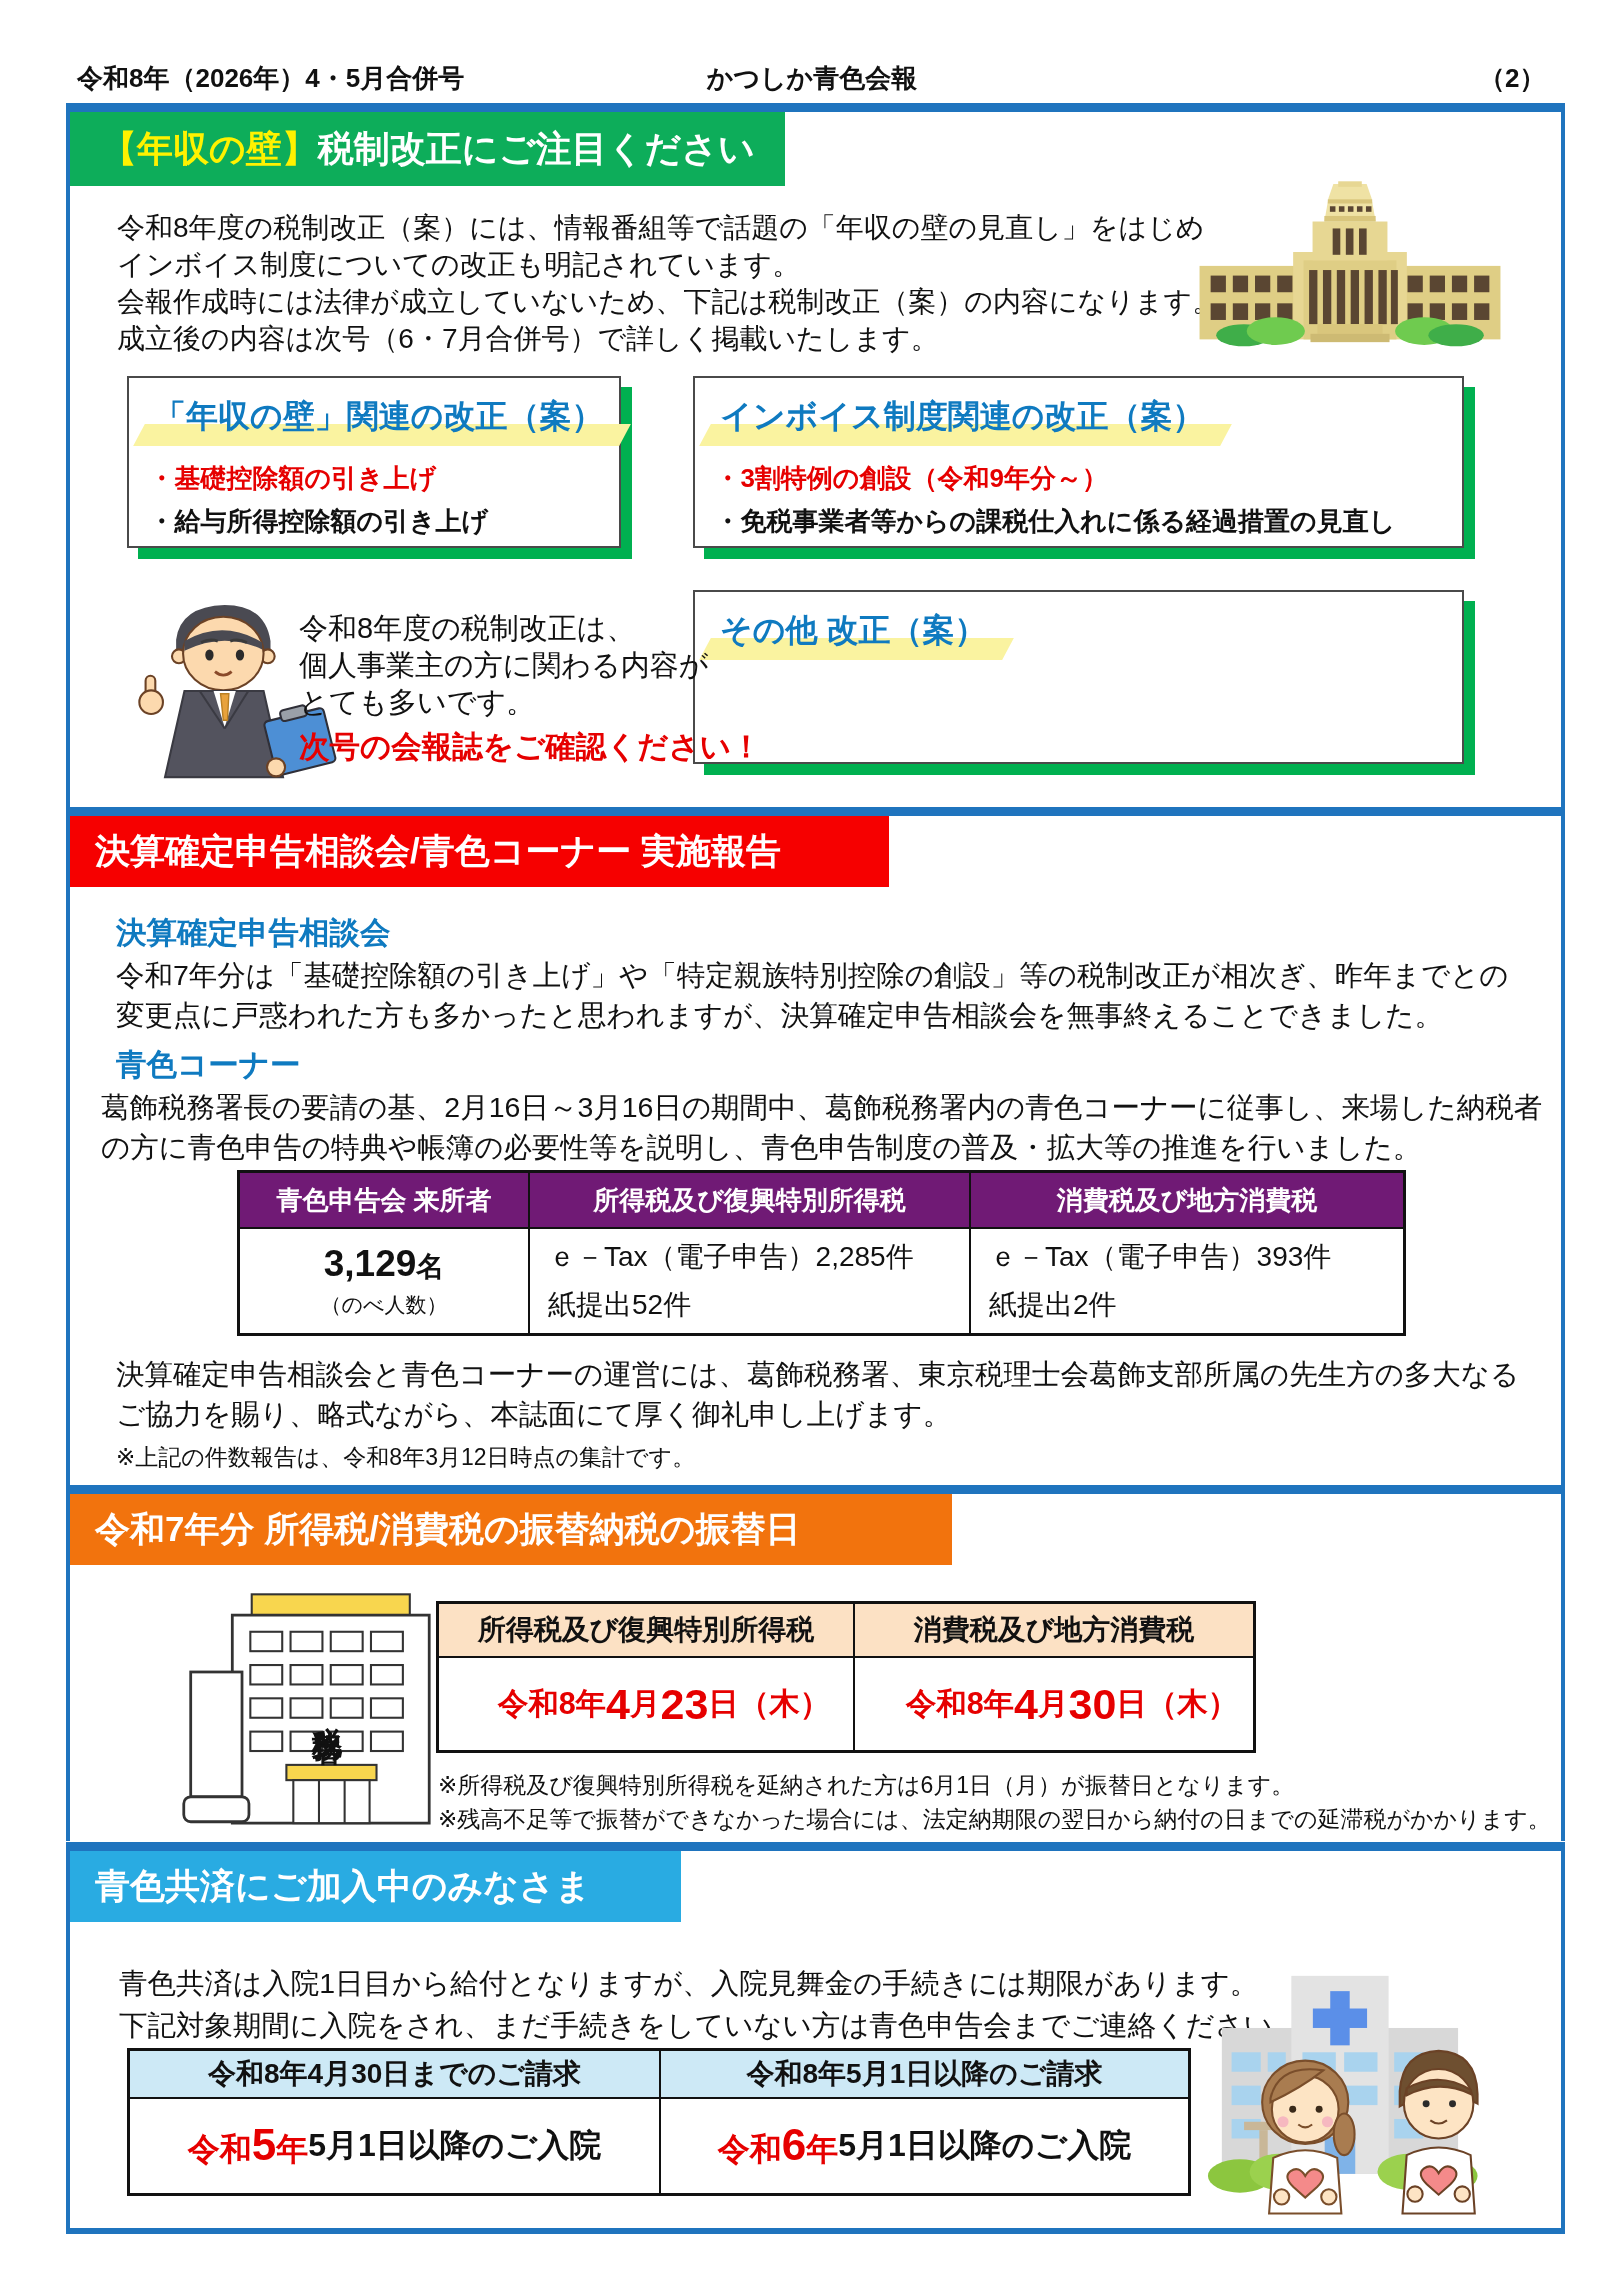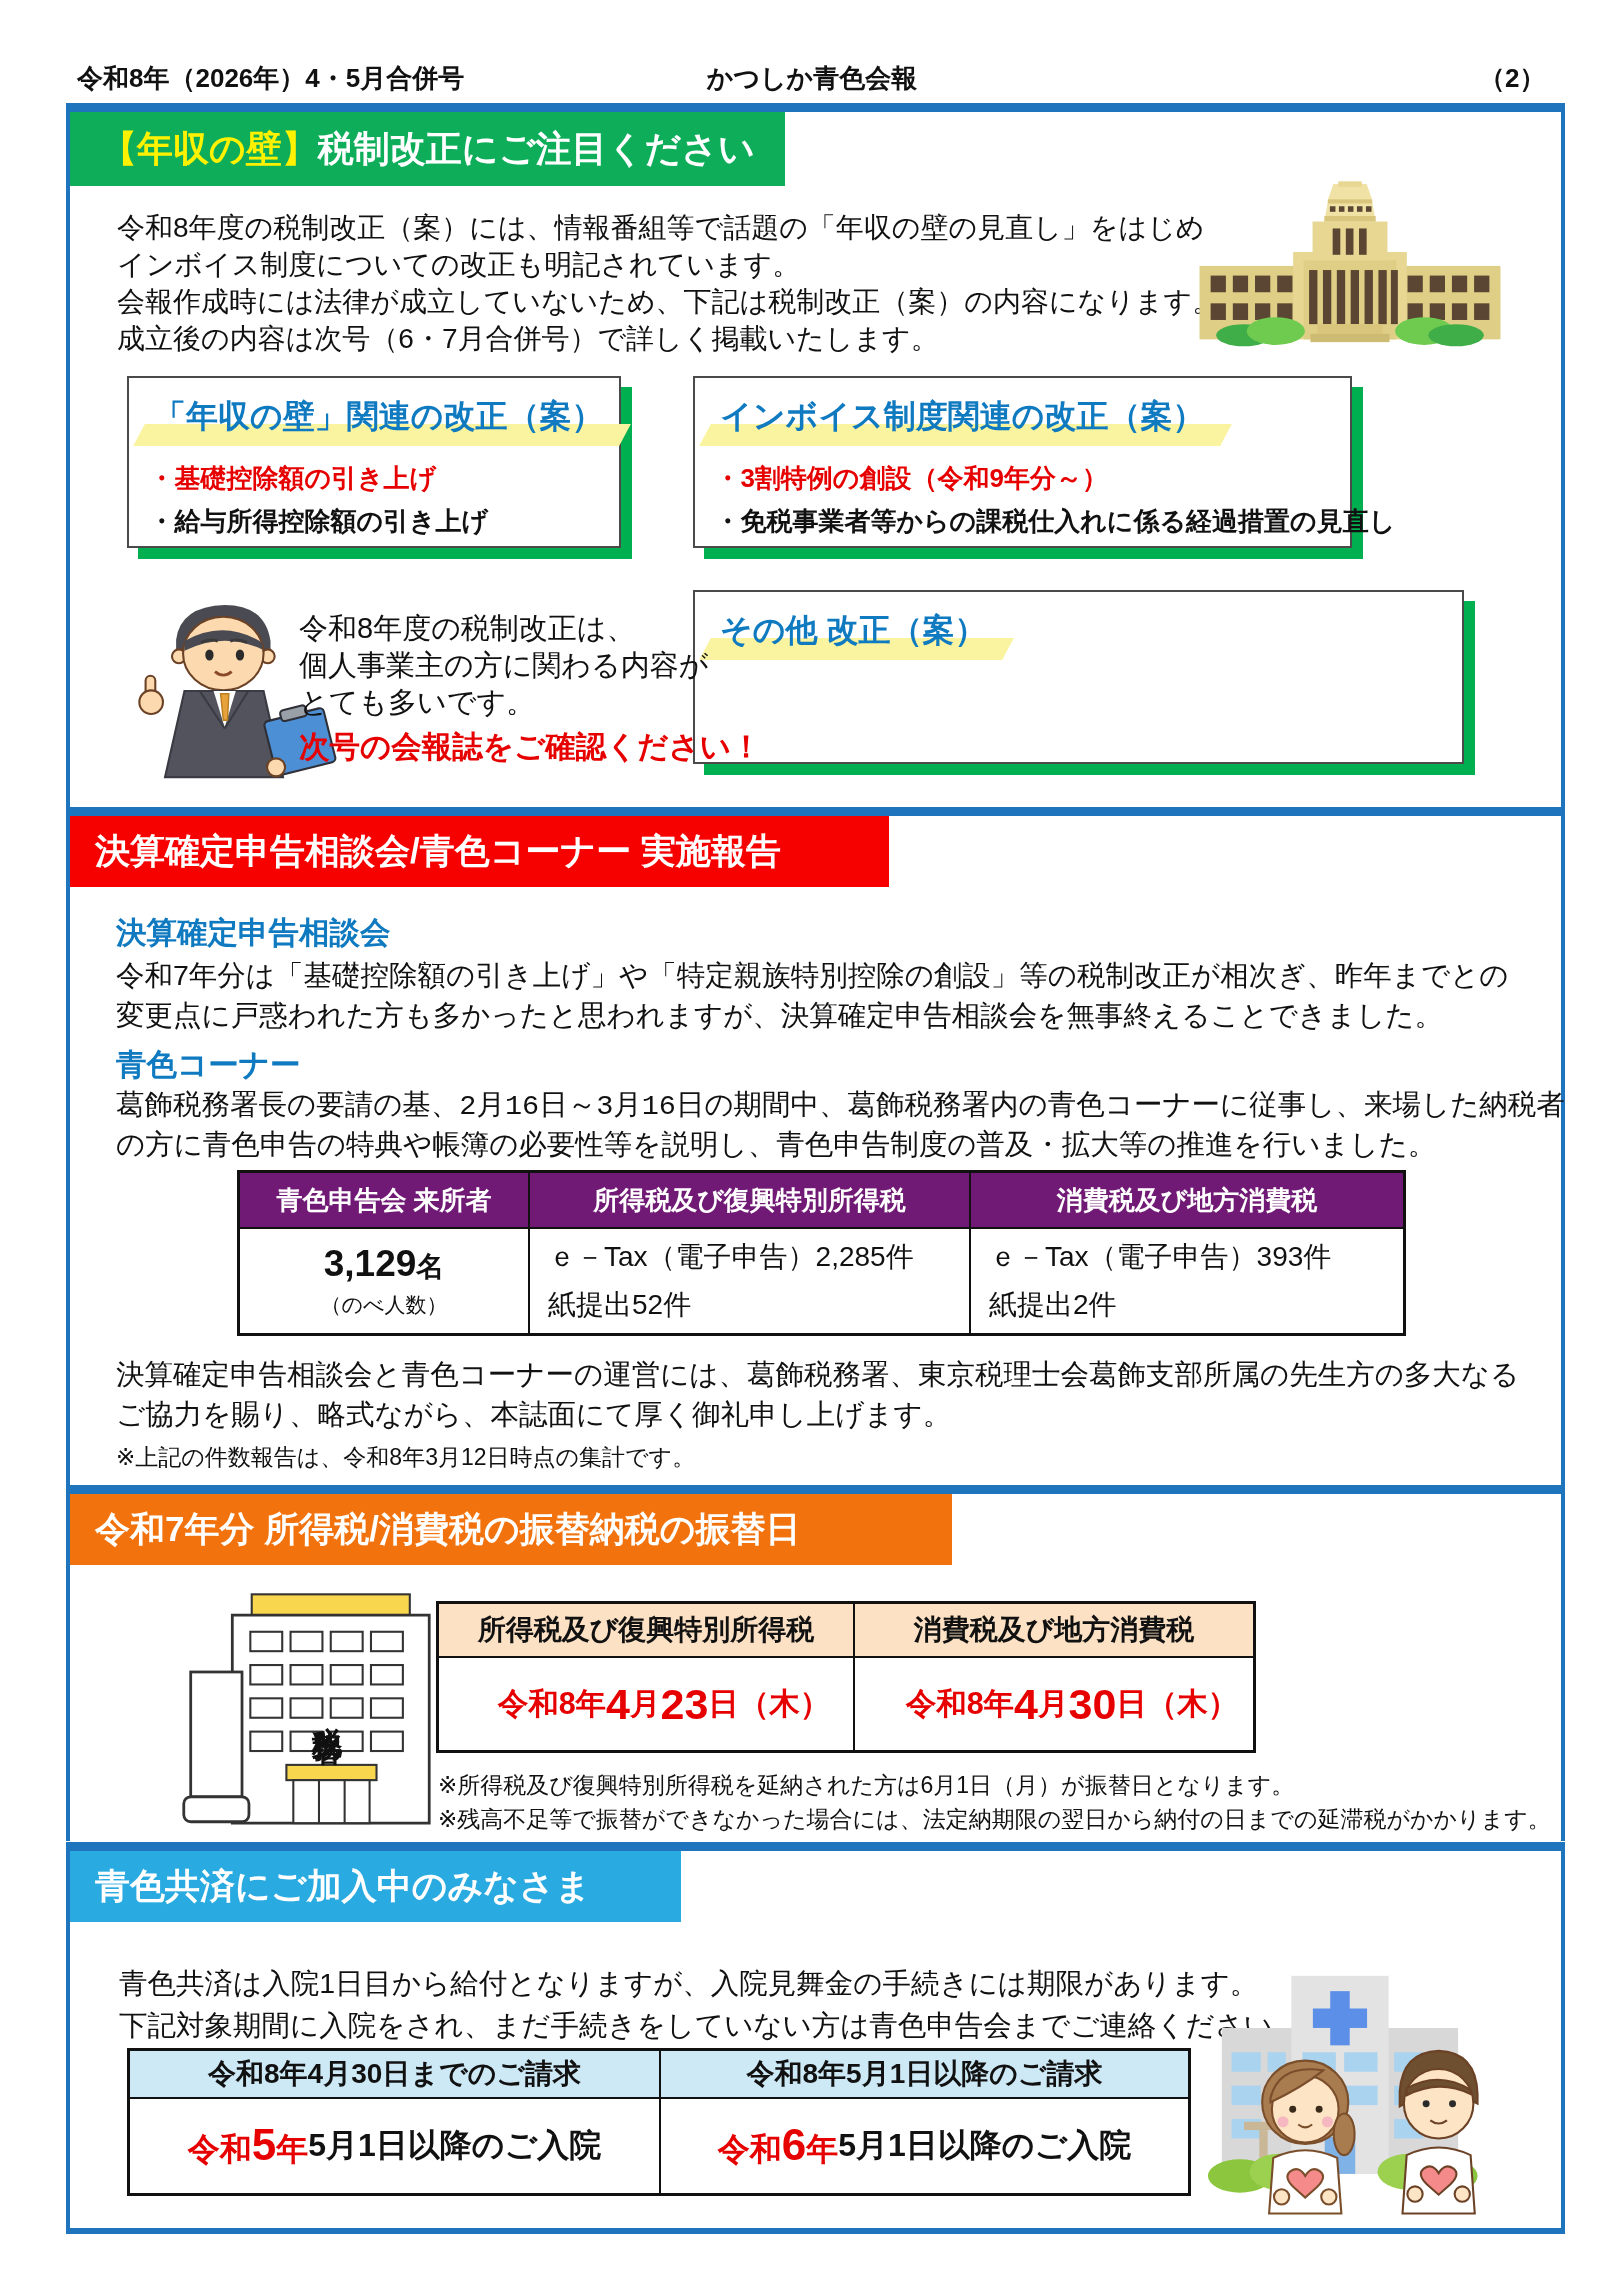--- a/index.html
+++ b/index.html
@@ -163,21 +163,21 @@
     </svg>
 
     <div class="minibox" style="left:57px; top:264px; width:494px; height:172px;">
       <div class="ttl">「年収の壁」関連の改正（案）</div>
       <div class="items">
         <div class="r">・基礎控除額の引き上げ</div>
         <div>・給与所得控除額の引き上げ</div>
       </div>
     </div>
 
-    <div class="minibox" style="left:623px; top:264px; width:659px; height:172px;">
+    <div class="minibox" style="left:623px; top:264px; width:771px; height:172px;">
       <div class="ttl">インボイス制度関連の改正（案）</div>
       <div class="items">
         <div class="r">・3割特例の創設（令和9年分～）</div>
         <div>・免税事業者等からの課税仕入れに係る経過措置の見直し</div>
       </div>
     </div>
 
     <div class="minibox" style="left:623px; top:478px; width:771px; height:174px;">
       <div class="ttl">その他 改正（案）</div>
     </div>
@@ -222,21 +222,21 @@
       <span>決算確定申告相談会/青色コーナー 実施報告</span>
     </div>
 
     <div class="blue-sub" style="left:46px; top:97px;">決算確定申告相談会</div>
     <div class="para" style="left:46px; top:139px; font-size:28.5px; line-height:40px;">
       <div>令和7年分は「基礎控除額の引き上げ」や「特定親族特別控除の創設」等の税制改正が相次ぎ、昨年までとの</div>
       <div>変更点に戸惑われた方も多かったと思われますが、決算確定申告相談会を無事終えることできました。</div>
     </div>
 
     <div class="blue-sub" style="left:46px; top:229px;">青色コーナー</div>
-    <div class="para" style="left:46px; top:271px; font-size:28.5px; line-height:40px;font-family:Liberation Mono, monospace;">
+    <div class="para" style="left:31px; top:271px; font-size:28.5px; line-height:40px;">
       <div>葛飾税務署長の要請の基、2月16日～3月16日の期間中、葛飾税務署内の青色コーナーに従事し、来場した納税者</div>
       <div>の方に青色申告の特典や帳簿の必要性等を説明し、青色申告制度の普及・拡大等の推進を行いました。</div>
     </div>
 
     <div class="grid t1">
       <div class="cell h hb">青色申告会 来所者</div>
       <div class="cell h hb bl">所得税及び復興特別所得税</div>
       <div class="cell h hb bl">消費税及び地方消費税</div>
 
       <div class="cell d visitors">

